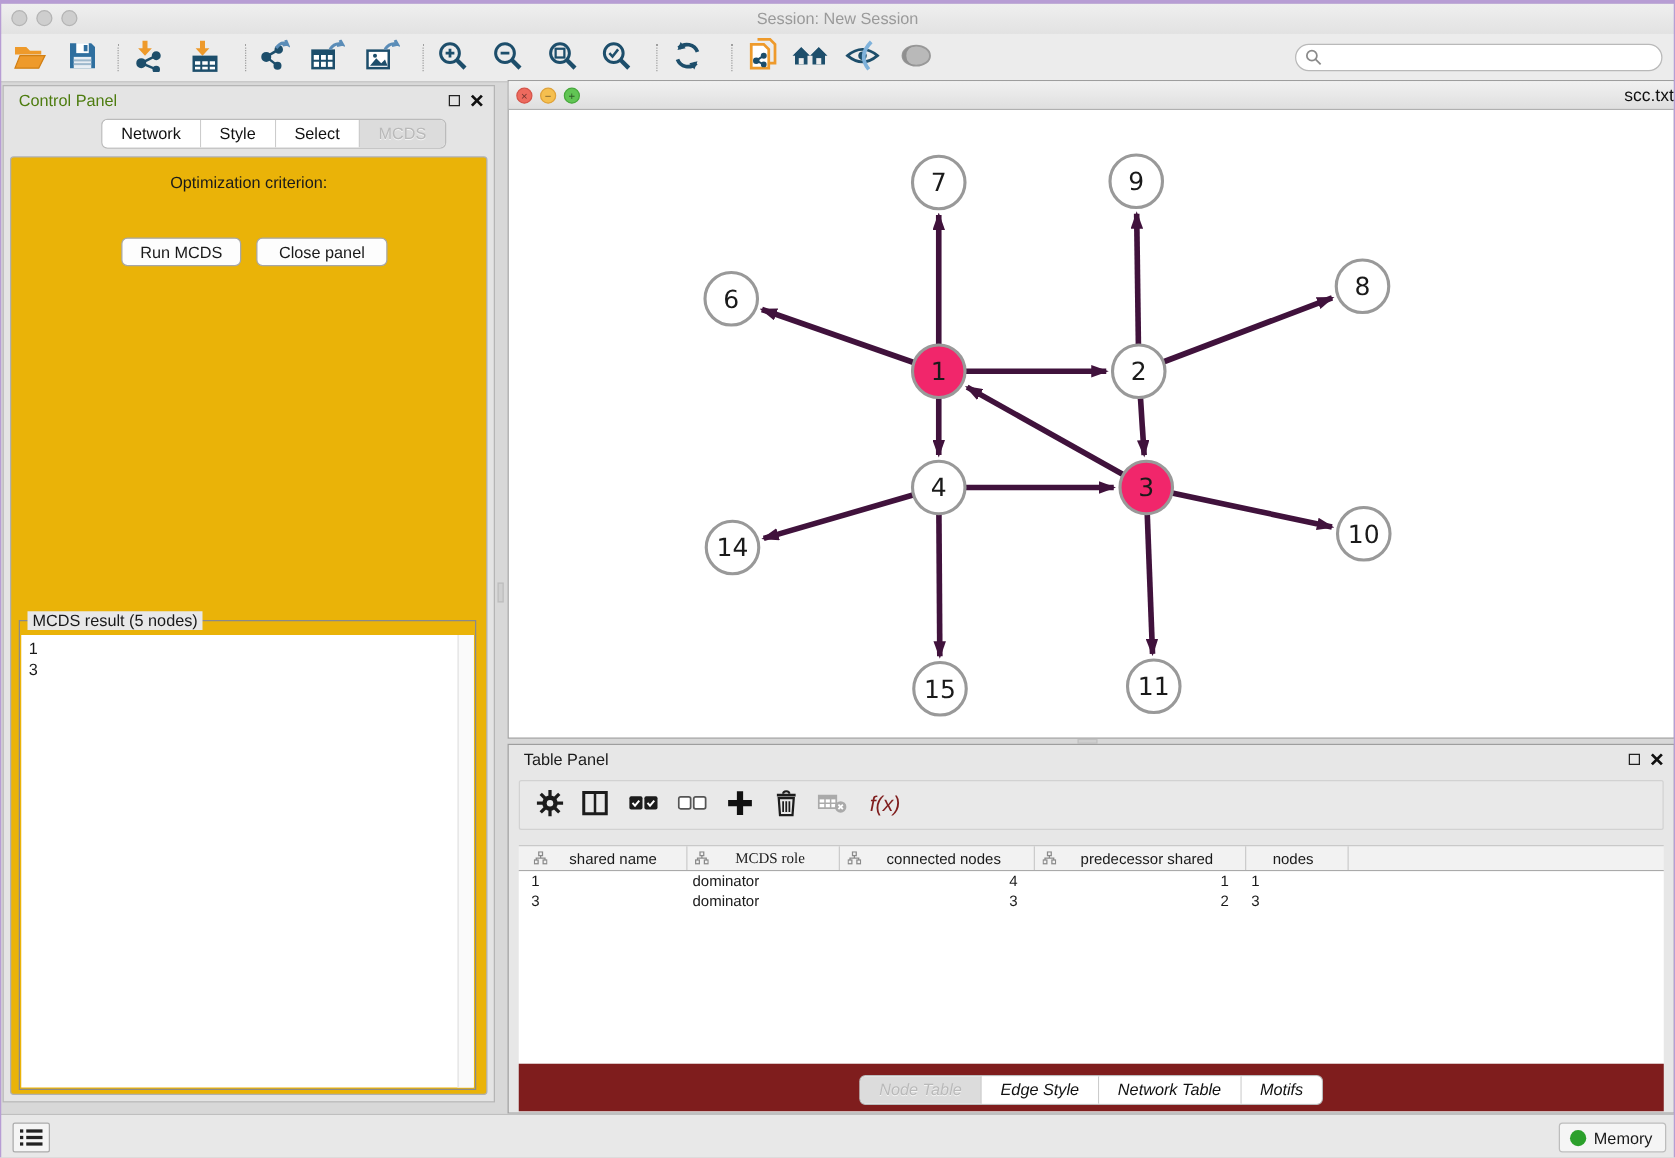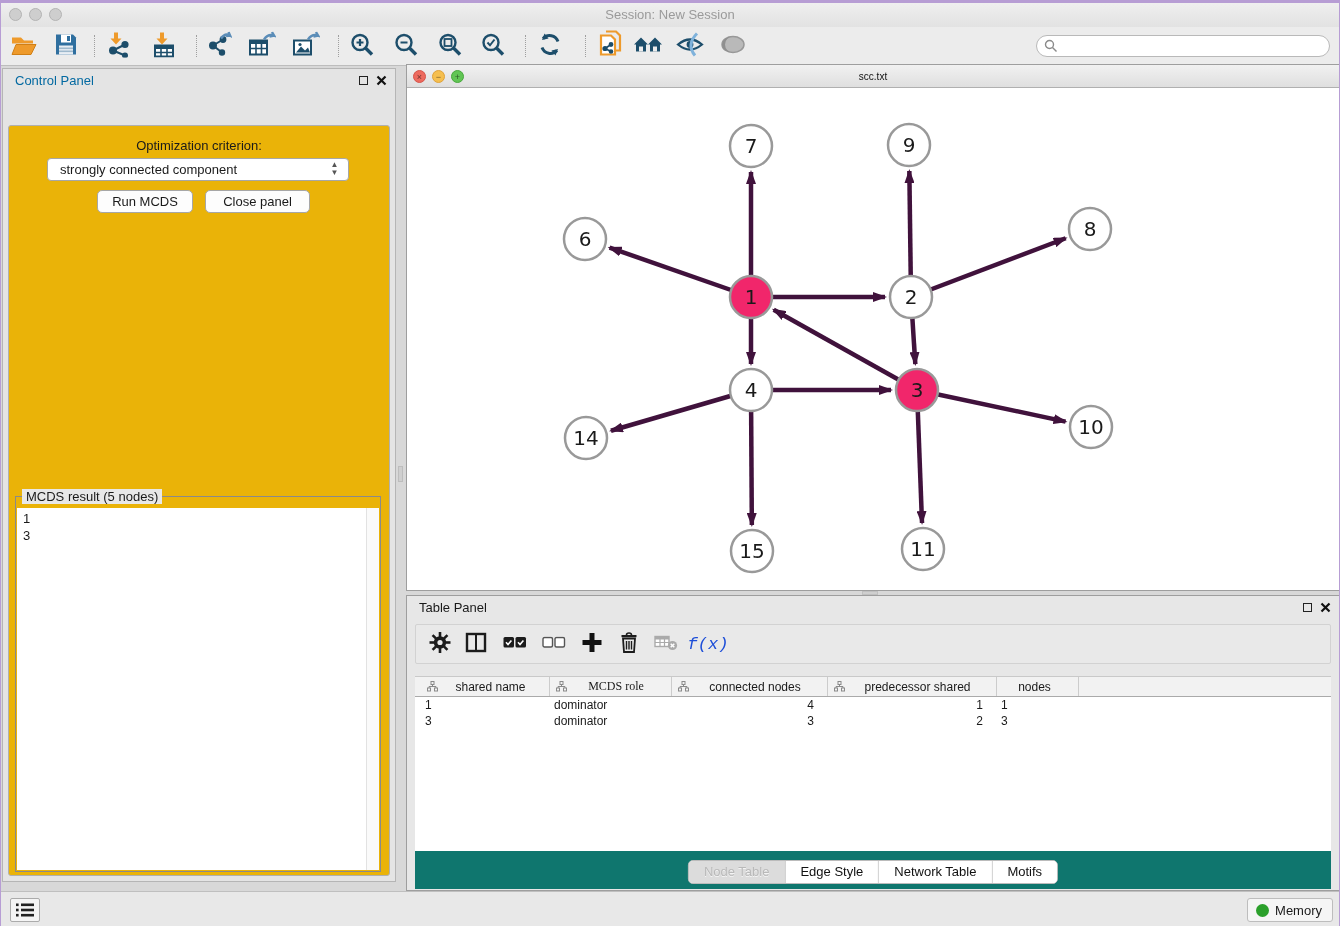--- a/index.html
+++ b/index.html
@@ -25,21 +25,21 @@
   
   #toolbar { top:27px; left:0; right:0; height:39px; background:#ececec; border-bottom:1px solid #bdbdbd; }
   .tb-icon { position:absolute; top:50%; transform:translate(-50%,-50%); cursor:pointer; }
   .tb-sep { position:absolute; top:8px; bottom:8px; width:0; border-left:1px dotted #9f9f9f; }
   #search-wrap { position:absolute; right:10px; top:8px; width:294px; height:22px; }
   #search-input { width:100%; height:100%; border:1px solid #b9b9b9; border-radius:11px; background:#fff; padding:0 8px 0 26px; font-size:12px; font-family:"Liberation Sans",sans-serif; outline:none; }
   #search-icon { position:absolute; left:8px; top:4px; }
 
   
   #control-panel { left:2px; top:68px; width:394px; height:814px; background:#e4e4e4; border:1px solid #b5b5b5; }
-  #cp-title { left:12px; top:4px; font-size:13px; color:#0369a1; }
+  #cp-title { left:12px; top:4px; font-size:13px; color:#4d7c0f; }
   .panel-btns { position:absolute; right:8px; top:6px; display:flex; gap:8px; align-items:center; }
   .float-btn { width:9px; height:9px; border:1.5px solid #222; background:transparent; cursor:pointer; }
   .tabs-row { display:flex; border:1px solid #bbb; border-radius:5px; overflow:hidden; background:#fff; }
   .tab { padding:0 15px; height:22px; line-height:22px; font-size:13px; background:#fff; color:#111; border-right:1px solid #ccc; cursor:pointer; white-space:nowrap; }
   .tab:last-child { border-right:none; }
   .tab.active { background:#dcdcdc; color:#b9b9b9; text-shadow:0 1px 0 #f4f4f4; }
   #cp-tabs { position:absolute; left:78px; top:26px; }
   #cp-body { position:absolute; left:5px; right:5px; top:56px; bottom:5px; background:#eab308; border:1px solid #b0b0b0; border-radius:3px; }
   #opt-label { top:12px; width:100%; text-align:center; font-size:13px; }
   #opt-select { top:32px; left:38px; right:40px; height:23px; background:#fff; border:1px solid #a7a7a7; border-radius:4px; line-height:21px; padding-left:12px; font-size:13px; cursor:pointer; }
@@ -55,41 +55,41 @@
 
   
   #v-splitter { left:397px; top:68px; width:8px; bottom:35px; background:#d8d8d8; }
   #v-handle { position:absolute; left:1px; top:398px; width:5px; height:16px; background:#cfcfcf; border:1px solid #bdbdbd; }
   #h-splitter { left:406px; right:0; top:591px; height:4px; background:#d8d8d8; }
   #h-handle { position:absolute; left:456px; top:0; width:16px; height:4px; background:#cfcfcf; border:1px solid #c0c0c0; }
 
   
   #net-window { left:406px; right:0; top:64px; height:527px; background:#fff; border:1px solid #9e9e9e; }
   #net-titlebar { position:absolute; left:0; right:0; top:0; height:23px; background:linear-gradient(#f1f1f1,#dfdfdf); border-bottom:1px solid #b0b0b0; }
-  #net-title { width:100%; text-align:center; line-height:23px; font-size:10px; color:#111; }
+  #net-title { width:100%; text-align:right; line-height:23px; font-size:14px; color:#111; }
   .traffic { position:absolute; top:5px; width:13px; height:13px; border-radius:50%; font-size:9px; line-height:12px; text-align:center; color:rgba(0,0,0,0.55); cursor:pointer; }
   #tl-close { left:6px;  background:#ed6a5e; border:1px solid #d5544a; }
   #tl-min   { left:25px; background:#f5bf4f; border:1px solid #dfa23a; }
   #tl-zoom  { left:44px; background:#61c554; border:1px solid #47a83c; }
   #graph-svg { position:absolute; left:0; top:23px; }
 
   
   #table-panel { left:406px; right:0; top:595px; height:296px; background:#e7e7e7; border:1px solid #9e9e9e; }
   #tp-title { left:12px; top:4px; font-size:13px; }
   #tp-toolbar { position:absolute; left:8px; right:8px; top:28px; height:40px; background:#e9e9e9; border:1px solid #d2d2d2; border-radius:2px; }
   .tpt-icon { position:absolute; top:50%; transform:translate(-50%,-50%); cursor:pointer; }
-  #fx-label { font-family:Liberation Mono, monospace; font-style:italic; font-size:17px; color:#1d4ed8; }
+  #fx-label { font-family:Liberation Sans, sans-serif; font-style:italic; font-size:17px; color:#7f1d1d; }
   #tbl-header { position:absolute; left:8px; right:8px; top:80px; height:21px; background:#f2f2f2; border-top:1px solid #c9c9c9; border-bottom:1px solid #aaa; display:flex; }
   .th-cell { height:100%; border-right:1px solid #ccc; display:flex; align-items:center; font-size:12px; color:#1a1a1a; position:relative; cursor:pointer; }
   .th-cell .th-icon { margin:0 0 0 6px; }
   .th-cell .th-label { flex:1; text-align:center; padding-right:6px; }
   #tbl-body { position:absolute; left:8px; right:8px; top:101px; height:154px; background:#fff; overflow:hidden; }
   .t-row { display:flex; height:16px; line-height:16px; font-size:12px; cursor:default; }
   .t-cell { height:16px; overflow:hidden; white-space:nowrap; }
-  #tbl-footer { position:absolute; left:8px; right:8px; top:255px; bottom:1px; background:#0f766e; }
+  #tbl-footer { position:absolute; left:8px; right:8px; top:255px; bottom:1px; background:#7f1d1d;font-style:italic; }
   #tbl-tabs { position:absolute; left:50%; transform:translateX(-50%); bottom:5px; }
 
   
   #status-bar { left:0; right:0; bottom:0; height:35px; background:#e8e8e8; border-top:1px solid #bfbfbf; }
   #list-btn { position:absolute; left:10px; top:6px; width:30px; height:24px; background:#f5f5f5; border:1px solid #ababab; border-radius:2px; display:flex; align-items:center; justify-content:center; cursor:pointer; }
   #memory-btn { position:absolute; right:7px; top:6px; height:24px; padding:0 10px 0 8px; background:#f5f5f5; border:1px solid #bdbdbd; border-radius:3px; display:flex; align-items:center; gap:6px; font-size:13px; cursor:pointer; }
   #memory-dot { width:13px; height:13px; border-radius:50%; }
 </style>
 </head>
 <body>
@@ -281,26 +281,28 @@
 </div>
 
 <div class="abs" id="control-panel">
   <div class="abs" id="cp-title">Control Panel</div>
   <div class="panel-btns">
     <span class="float-btn"></span>
     <svg width="11" height="11" viewBox="0 0 11 11" style="cursor:pointer">
         <path d="M1.5,1.5 L9.5,9.5 M9.5,1.5 L1.5,9.5" stroke="#111" stroke-width="2.2"></path>
       </svg>
   </div>
+  <div class="tabs-row" id="cp-tabs">
+      <div class="tab">Network</div>
+      <div class="tab">Style</div>
+      <div class="tab">Select</div>
+      <div class="tab active">MCDS</div>
+    </div>
   <div id="cp-body">
     <div class="abs" id="opt-label">Optimization criterion:</div>
-    <div class="abs" id="opt-select">
-      <span>strongly connected component</span>
-      <span id="opt-stepper">▲<br>▼</span>
-    </div>
     <div class="abs cp-btn" id="run-btn">Run MCDS</div>
     <div class="abs cp-btn" id="close-btn">Close panel</div>
     <div class="abs" id="result-box">
       <span id="result-label">MCDS result (5 nodes)</span>
       <div id="result-content">
         <div id="result-text">1
 3</div>
         <div id="result-scrollbar"></div>
       </div>
     </div>

